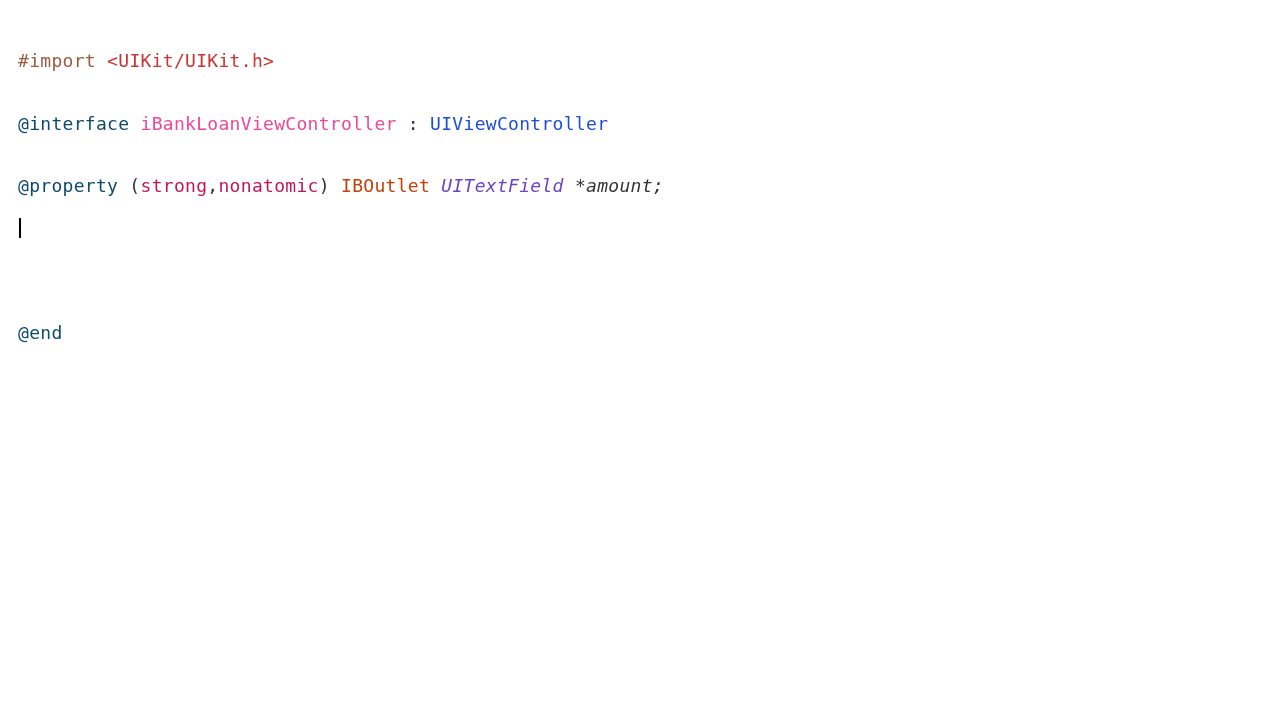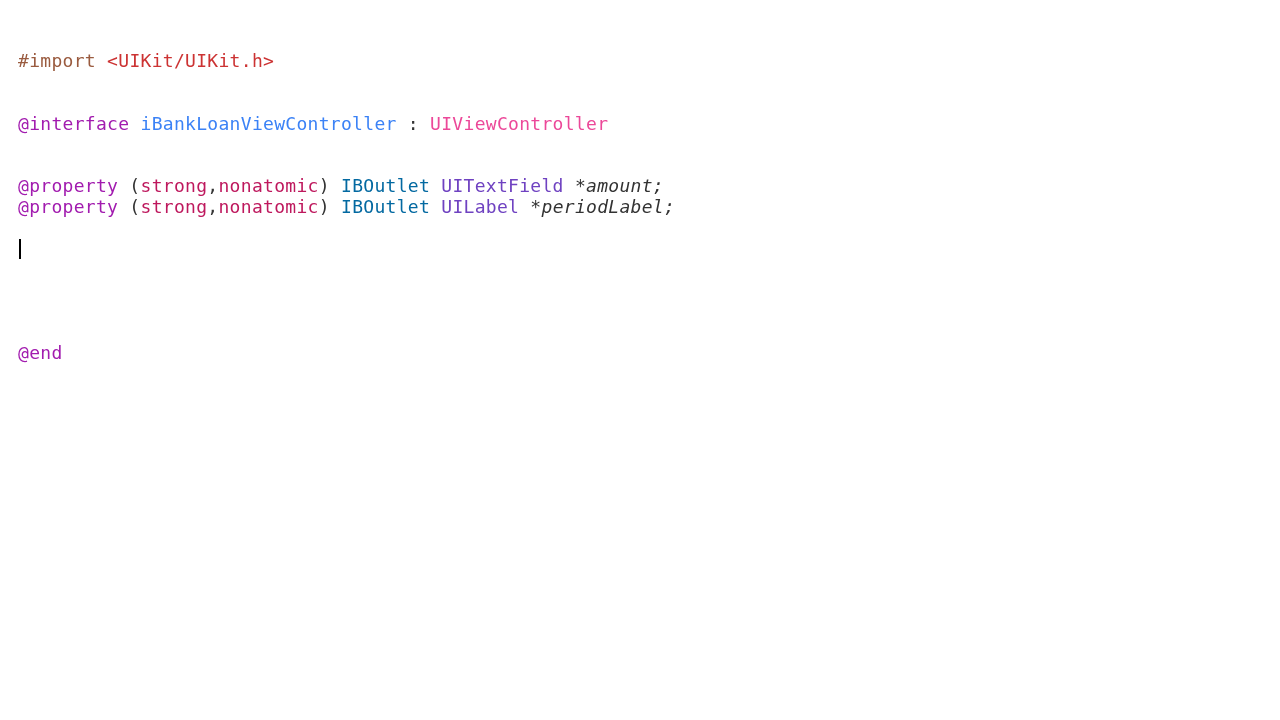--- a/index.html
+++ b/index.html
@@ -30,37 +30,38 @@
       height: 42px;
     }
     .preproc {
       color: #9a5b3f;
       margin-top: 8px;
     }
     .import-path {
       color: #cc3333;
     }
     .keyword {
-      color: #a21caf;
+      color: #0c4a6e;
     }
     .class-name {
-      color: #3b82f6;
+      color: #ec4899;
     }
     .superclass {
-      color: #ec4899;
+      color: #1d4ed8;
       text-align: right;
     }
     .attr {
       color: #be185d;
     }
     .iboutlet {
-      color: #0369a1;
+      color: #c2410c;
     }
     .type {
       color: #6f42c1;
+      font-style: italic;
     }
     .ident {
       color: #333;
       font-style: italic;
     }
     .punct {
       color: #333;
     }
     .cursor {
       display: inline-block;
@@ -81,21 +82,20 @@
   <div class="code-line"><span class="preproc">#import</span> <span class="import-path">&lt;UIKit/UIKit.h&gt;</span></div>
 
   <div class="line-space"></div>
 
   <div class="code-line"><span class="keyword">@interface</span> <span class="class-name">iBankLoanViewController</span><span class="punct"> : </span><span class="superclass">UIViewController</span></div>
 
   <div class="line-space"></div>
 
   <div class="code-line"><span class="keyword">@property</span><span class="punct"> (</span><span class="attr">strong</span><span class="punct">,</span><span class="attr">nonatomic</span><span class="punct">) </span><span class="iboutlet">IBOutlet</span><span> </span><span class="type">UITextField</span><span> </span><span class="ident">*amount;</span></div>
 
-  <div class="code-line"><span class="keyword">@property</span><span class="punct"> (</span><span class="attr">strong</span><span class="punct">,</span><span class="attr">nonatomic</span><span class="punct">) </span><span class="iboutlet">IBOutlet</span><span> </span><span class="type">UILabel</span><span> </span><span class="ident">*periodLabel;</span></div>
 
 
 
   <div class="blank-line"></div>
 
   <div class="code-line"><span class="cursor"></span></div>
 
   <div class="blank-line"></div>
   <div class="blank-line"></div>
   <div class="blank-line"></div>

